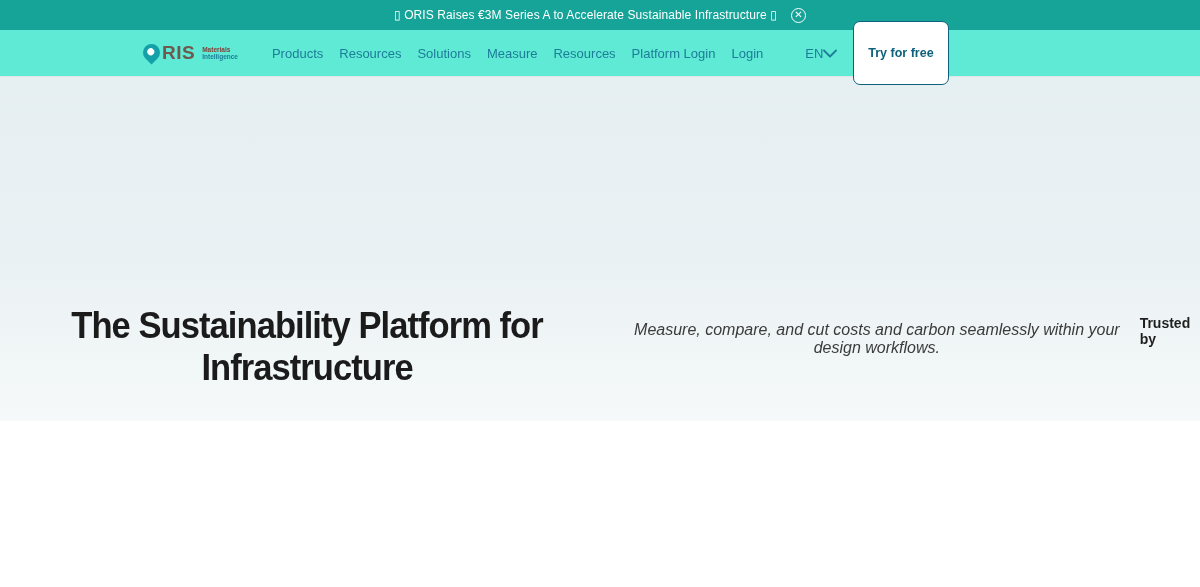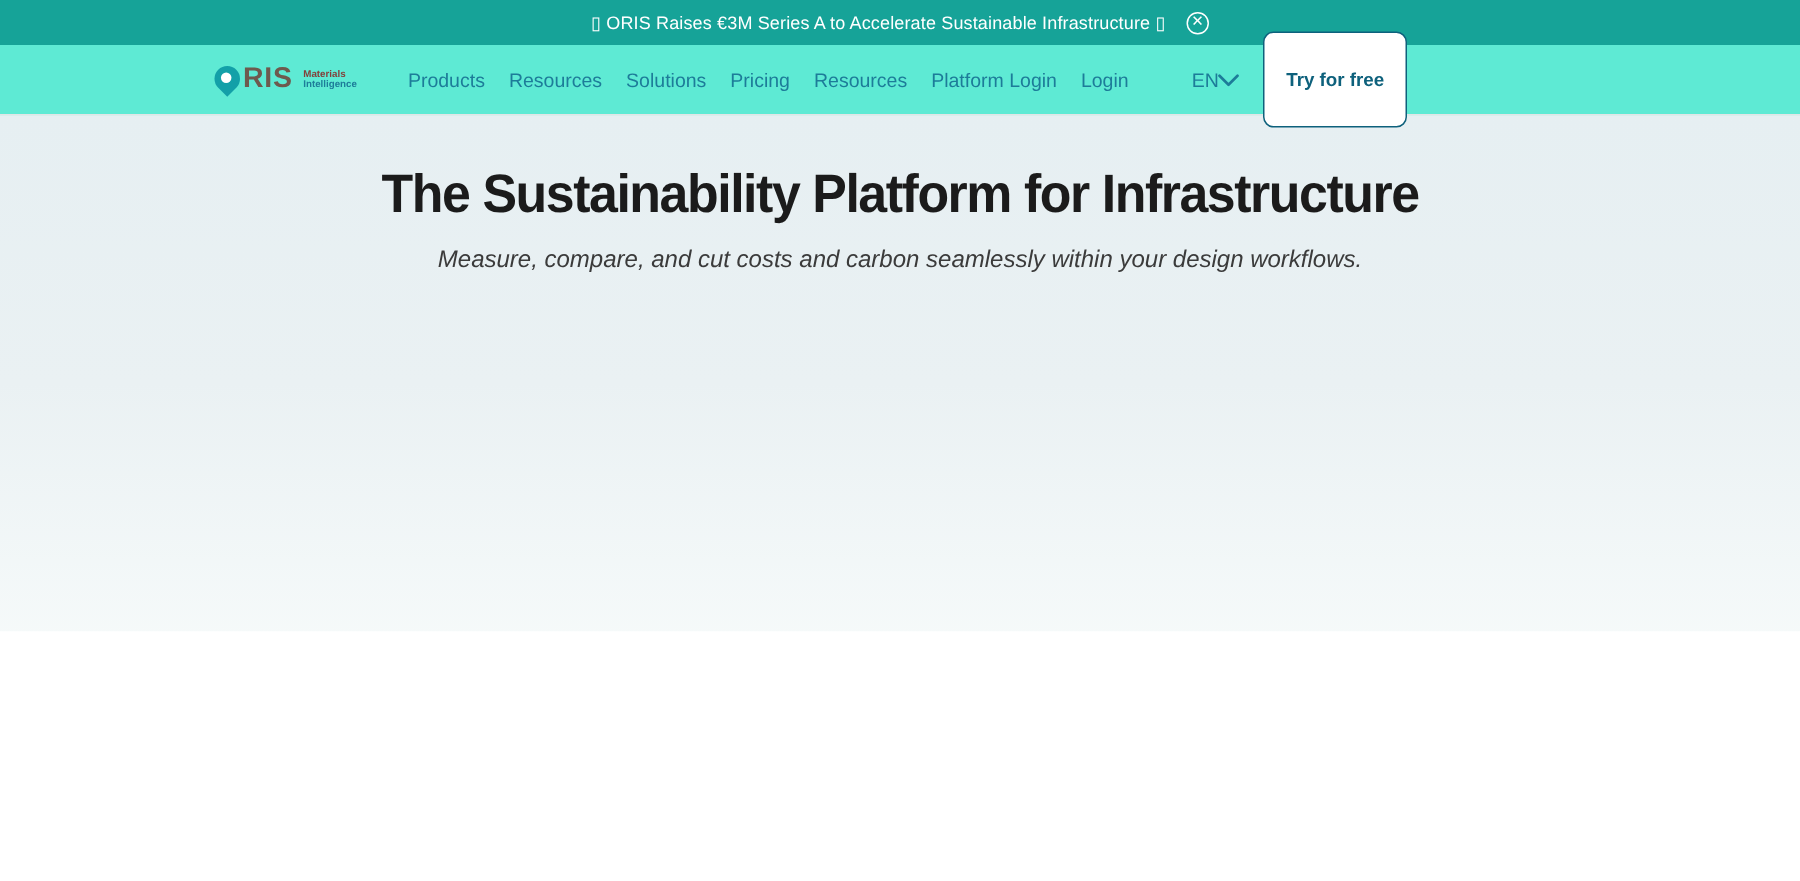--- a/index.html
+++ b/index.html
@@ -57,21 +57,21 @@
   }
   .cta-primary {
     margin-left:8px; padding:9px 14px; background:#0e617c;
     border:1.5px solid #0e617c; border-radius:7px; color:#ffffff;
     font-size:12.5px; font-weight:700; cursor:pointer;
     font-family:"Liberation Sans", sans-serif; white-space:nowrap;
   }
 
   
   .hero {
-    height:509px; display:flex; flex-direction:column; align-items:center;
+    height:509px; display:flex; align-items:center;
     background:linear-gradient(180deg, #e6eff2 0%, #eaf1f3 35%, #f6fafa 70%, #ffffff 92%);
   }
   .hero-title {
     margin-top:31px; font-size:36px; font-weight:700; color:#1b1b1b;
     letter-spacing:-1px; transform:scaleX(0.96); transform-origin:center;
     text-align:center;
   }
   .hero-subtitle {
     margin-top:15px; font-size:16px; color:#3b3b3b; text-align:center;font-style:italic;
   }
@@ -100,21 +100,21 @@
       <span class="tagline">
         <span class="t1">Materials</span>
         <span class="t2">Intelligence</span>
       </span>
     </div>
 
     <div class="nav-links">
       <span class="nav-link">Products</span>
       <span class="nav-link">Resources</span>
       <span class="nav-link">Solutions</span>
-      <span class="nav-link">Pricing</span>
+      <span class="nav-link">Measure</span>
       <span class="nav-link">Resources</span>
       <span class="nav-link">Platform Login</span>
       <span class="nav-link">Login</span>
     </div>
 
     <div class="lang">
       <span class="lang-code">EN</span>
       <svg class="chevron" width="14" height="9" viewBox="0 0 14 9">
         <polyline points="1,1.5 7,7.5 13,1.5" fill="none" stroke="#1d7c99" stroke-width="1.8" stroke-linecap="round" stroke-linejoin="round"></polyline>
       </svg>

